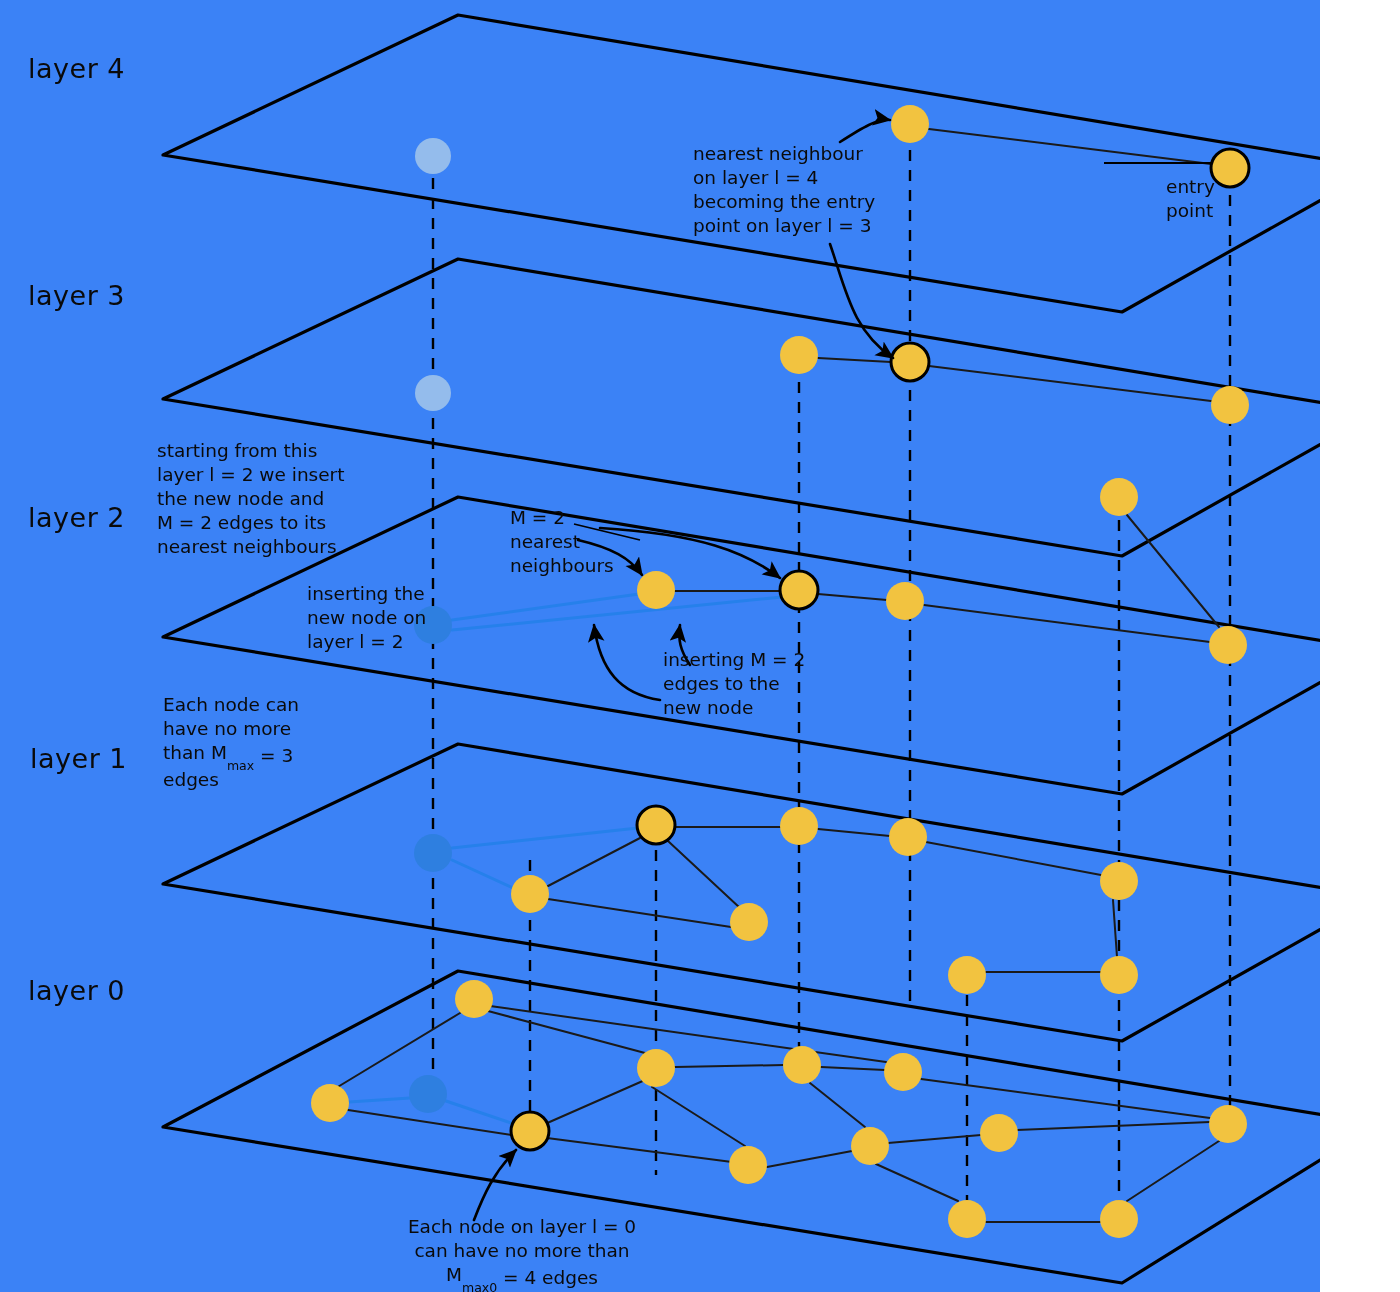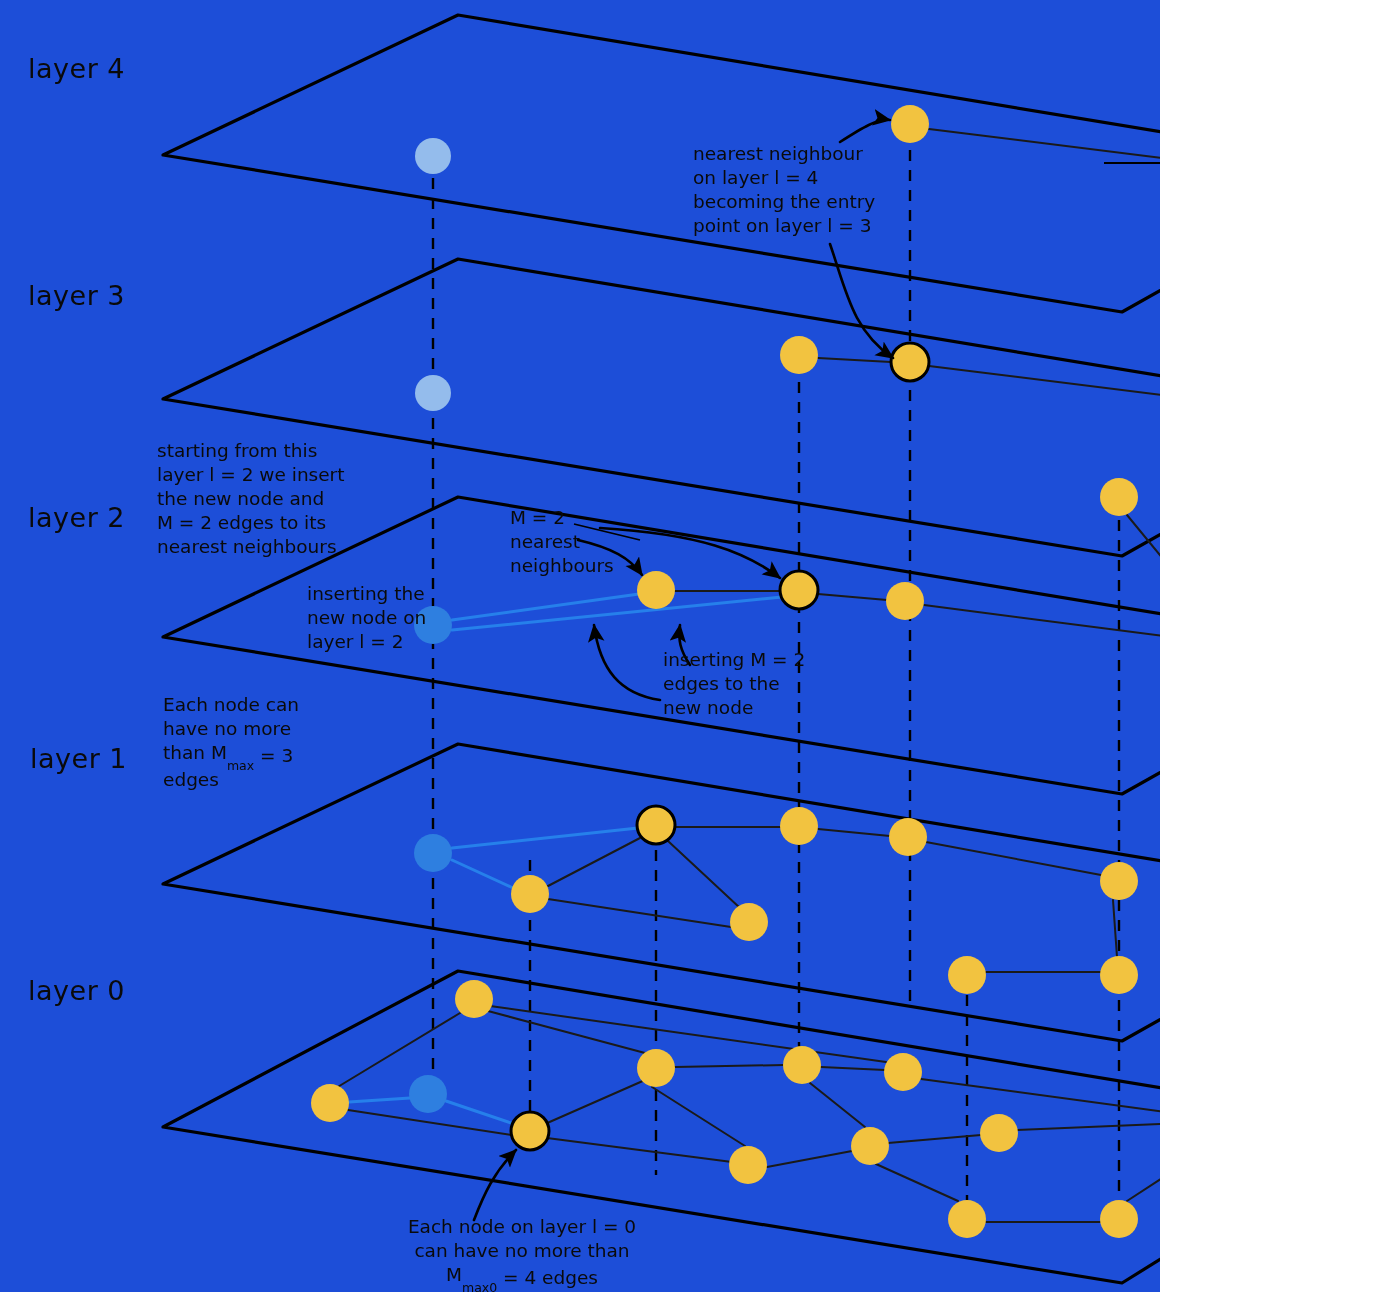--- a/index.html
+++ b/index.html
@@ -2,23 +2,23 @@
 <html><head>
 <meta charset="utf-8">
 <style>
   html, body {
     margin: 0;
     padding: 0;
     background: #ffffff;
   }
   #root {
     position: relative;
-    width: 1160px;
+    width: 1320px;
     height: 1292px;
-    background: #1d4ed8;
+    background: #3b82f6;
     font-family: "DejaVu Sans", sans-serif;
     overflow: hidden;
     text-decoration: underline;
   }
   svg.canvas {
     position: absolute;
     left: 0;
     top: 0;
     width: 1400px;
     height: 1292px;

